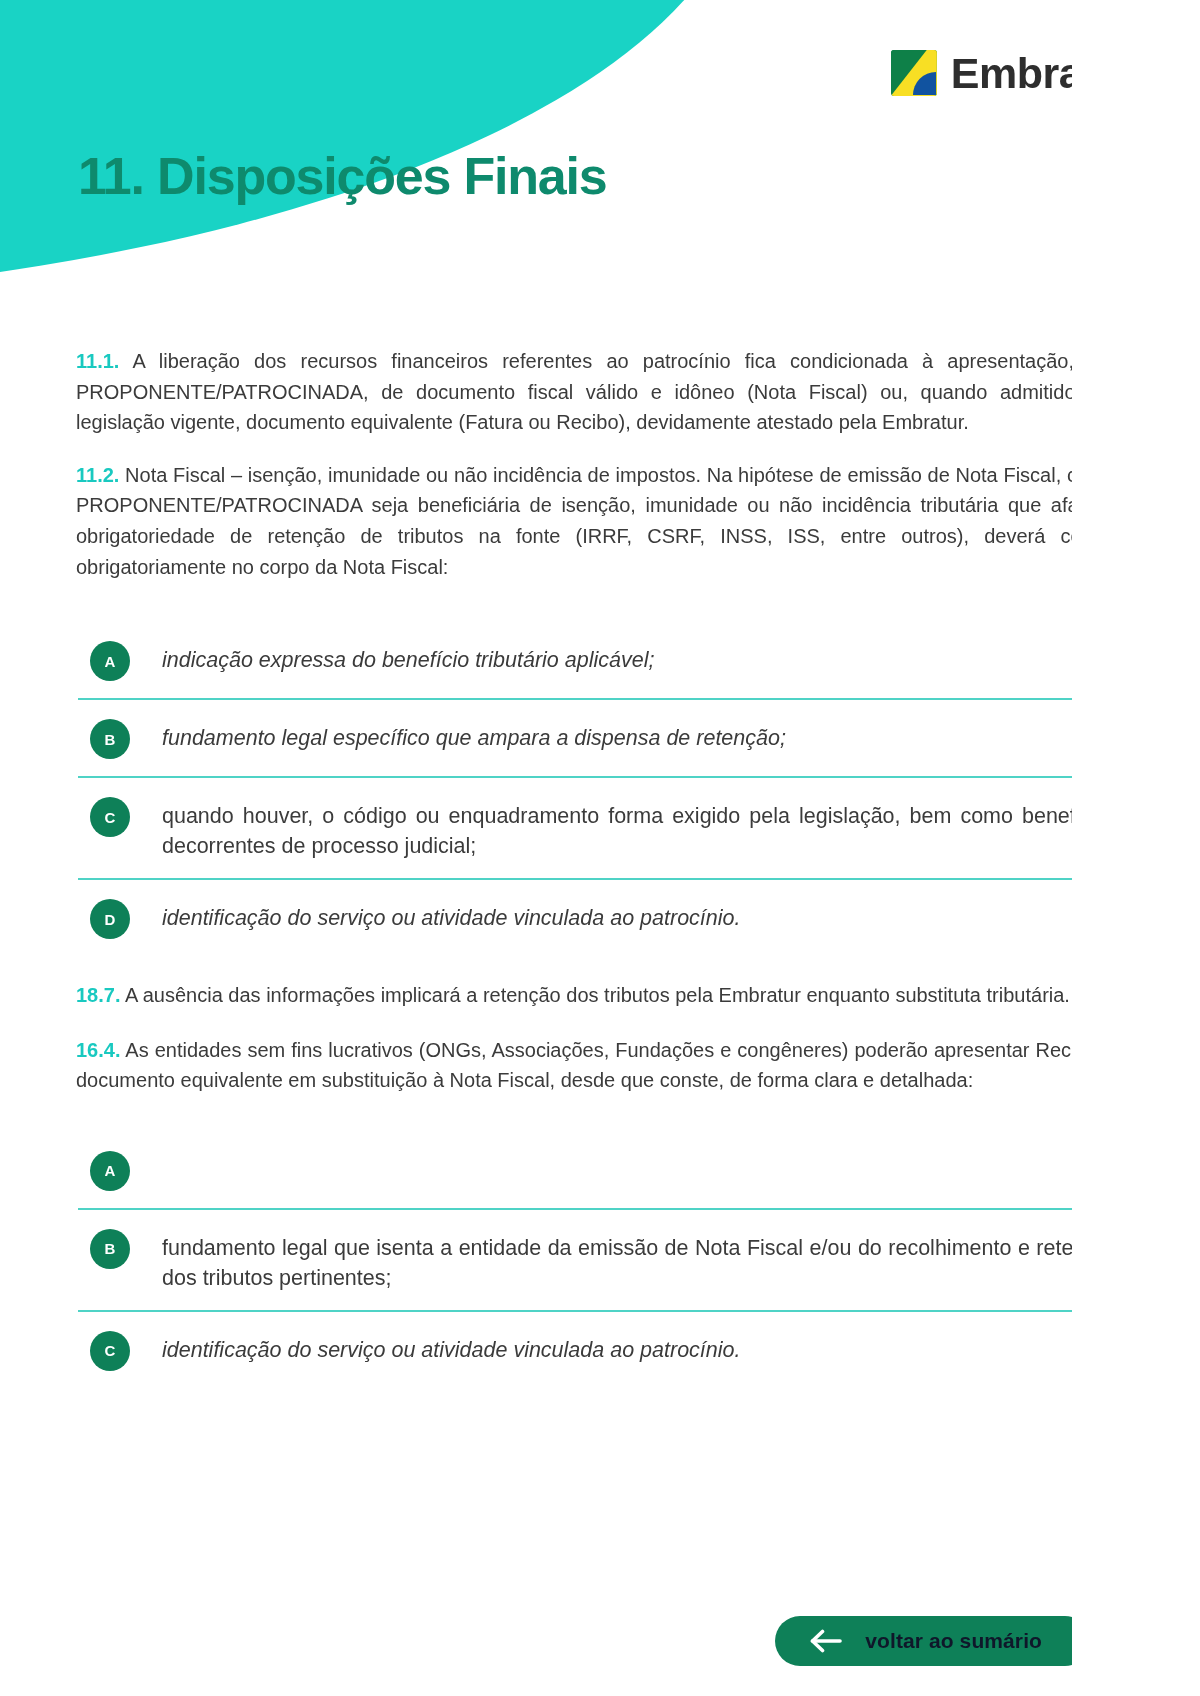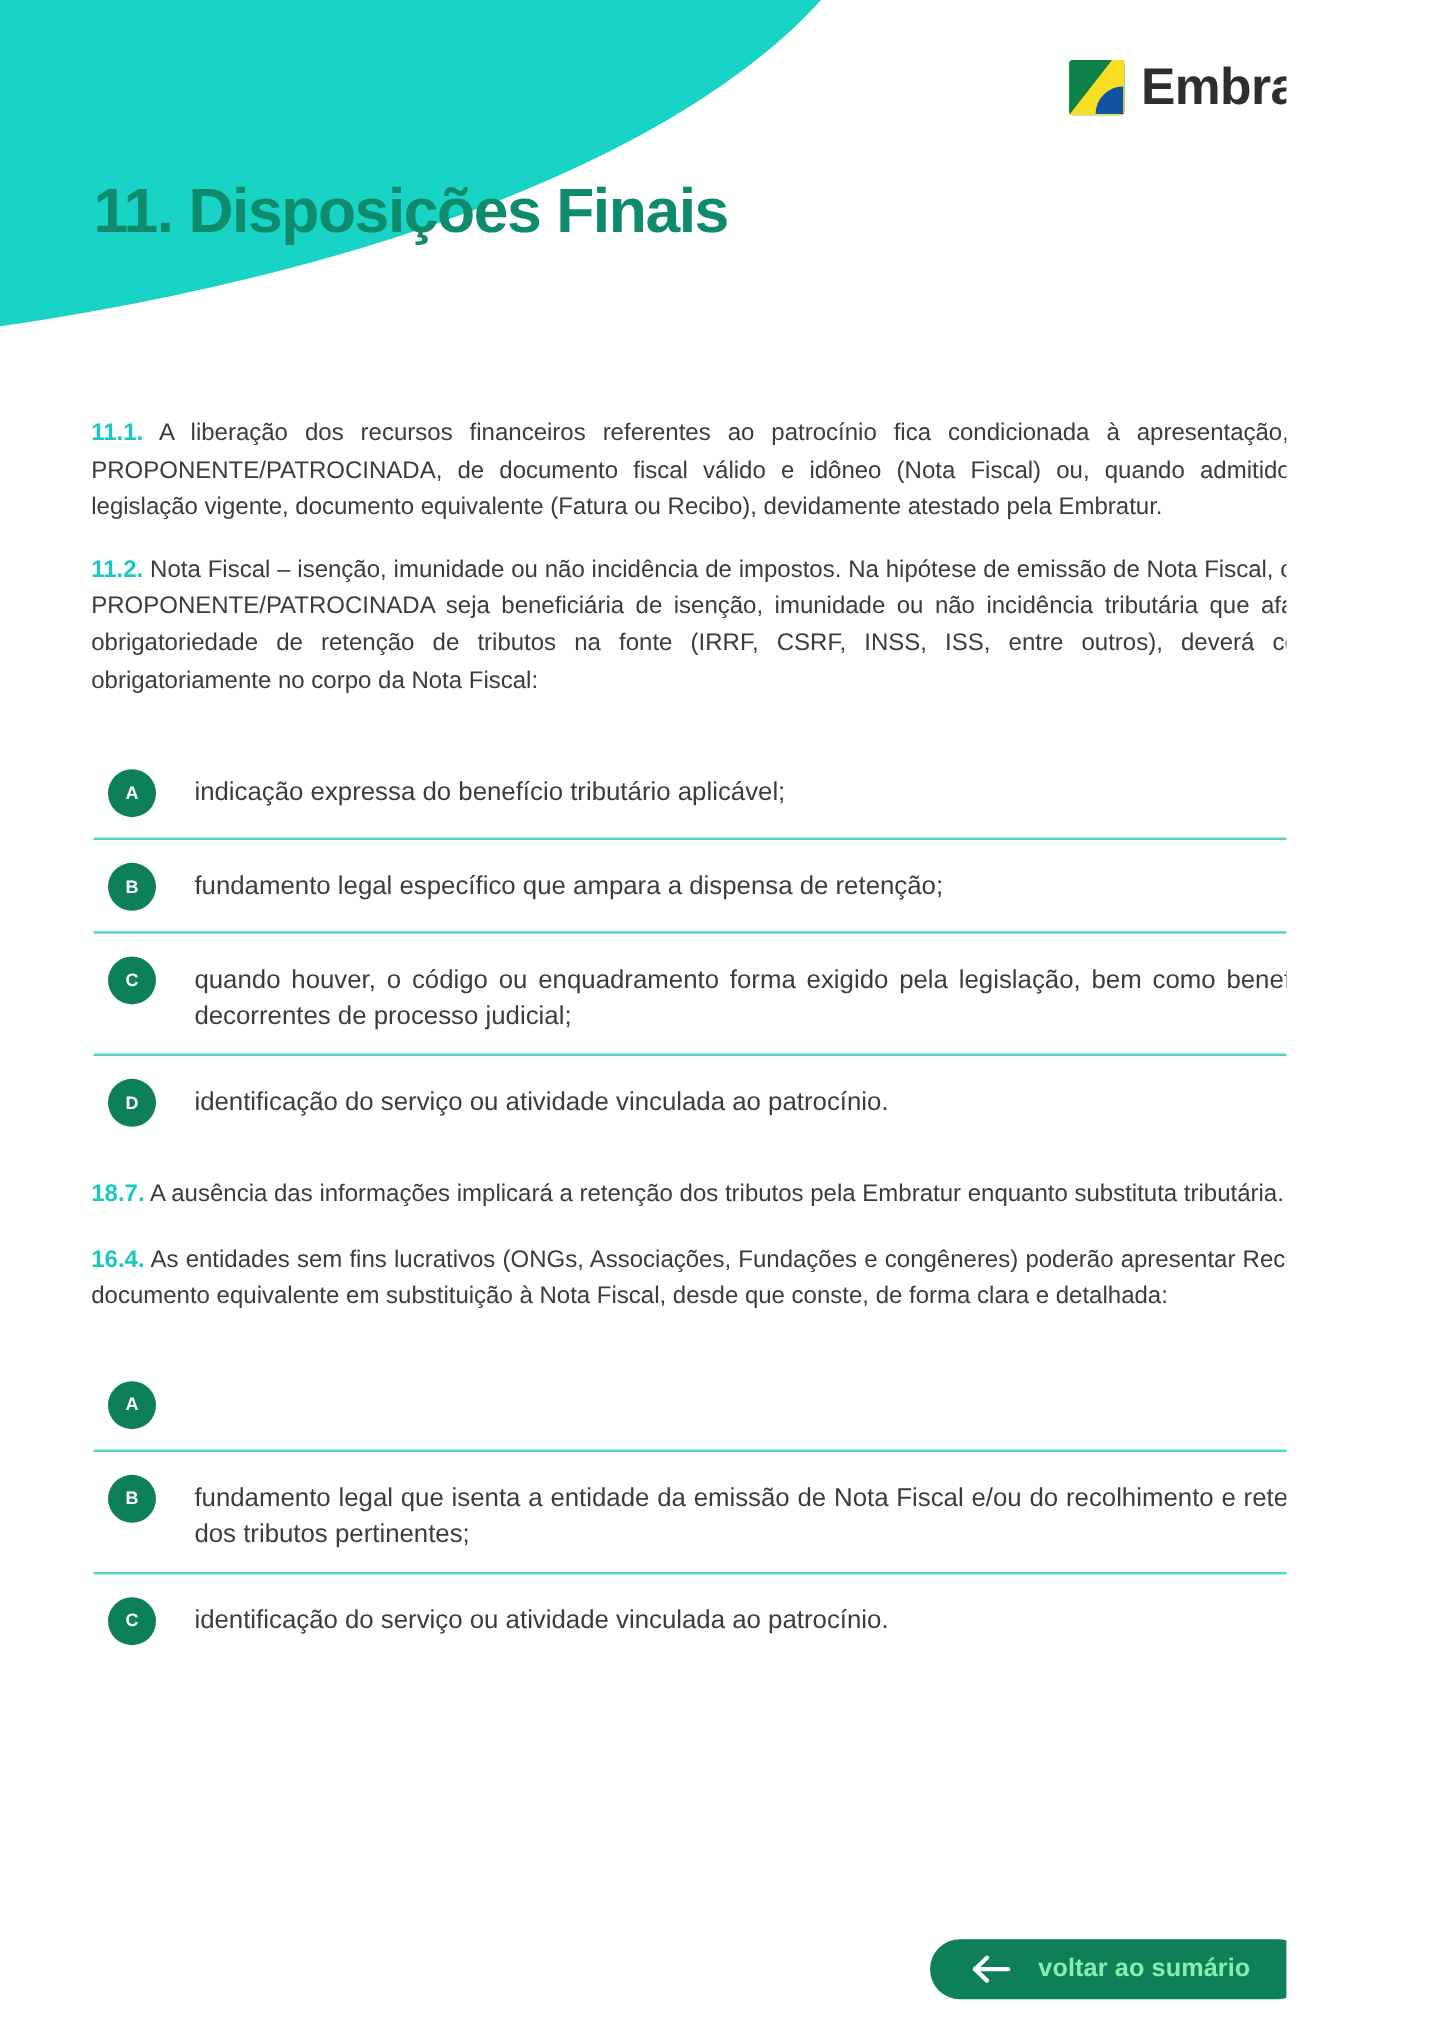--- a/index.html
+++ b/index.html
@@ -130,21 +130,21 @@
     flex:1 1 auto;
     margin-left:32px;
     margin-right:4px;
     font-size:21.5px;
     line-height:30px;
     color:#3B3B3B;
     text-align:justify;
     text-justify:inter-word;
     padding-top:6px;
   }
-  .item-text.one-line { text-align:left; }
+  .item-text.one-line { text-align:left;font-style:italic; }
   .divider {
     height:2px;
     background:#4FD3C6;
     margin:0 2px;
   }
 
   
   .footer-btn {
     position:absolute;
     right:-18px;
@@ -157,21 +157,21 @@
     padding:13px 48px 13px 34px;
     border:none;
     cursor:pointer;
   }
   .footer-btn .arrow {
     display:block;
     width:34px; height:24px;
     flex:0 0 auto;
   }
   .footer-btn .label {
-    color:#86efac;
+    color:#0f172a;
     font-size:21px;
     font-weight:bold;
     letter-spacing:0.1px;
     white-space:nowrap;
   }
 </style>
 </head>
 <body>
 
 <div class="page">

